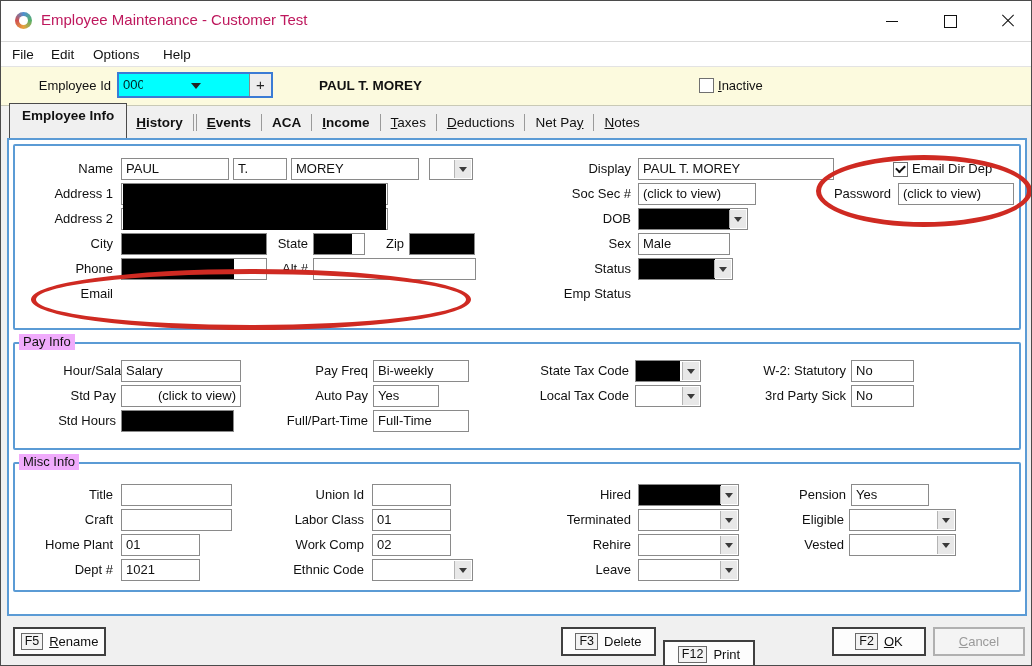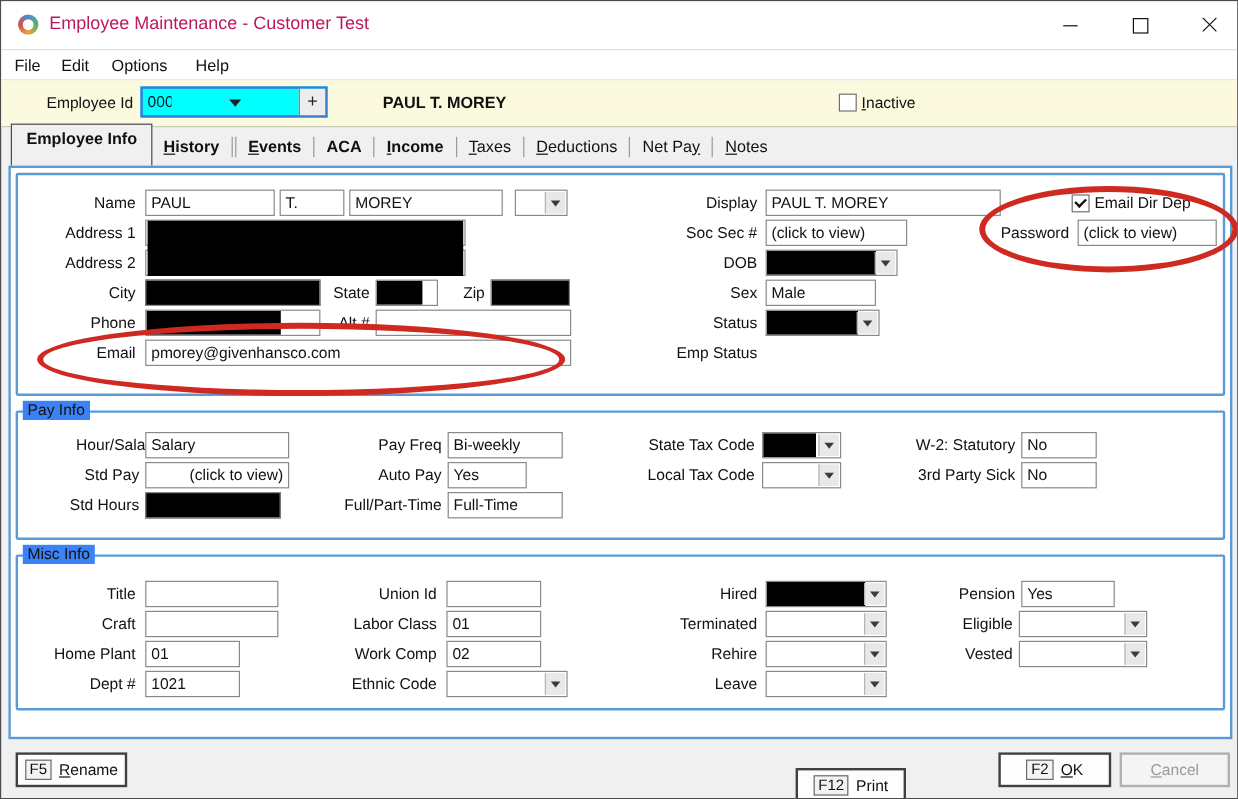--- a/index.html
+++ b/index.html
@@ -39,21 +39,21 @@
   
   .tabrow{position:absolute;left:8px;top:106px;height:31px;display:flex;align-items:center;}
   .tab{padding:4px 9px 5px 9px;white-space:nowrap;font-size:13.5px;}
   .tab.bold{font-weight:bold;}
   .tab.selected{border:1px solid #4a4a4a;background:#f0f0f0;padding:4px 12px 18px 12px;}
   .tabsep{width:1px;height:17px;background:#9a9a9a;margin:0 1px;}
   .ac{text-decoration:underline;}
   
   .panel{position:absolute;left:6px;top:137px;width:1020px;height:478px;box-sizing:border-box;background:#ffffff;border:2px solid #5b9bd5;}
   .groupbox{position:absolute;box-sizing:border-box;border:2px solid #5b9bd5;border-radius:2px;background:#fff;}
-  .grouplabel{position:absolute;background:#3b82f6;padding:0 4px;line-height:16px;z-index:3;}
+  .grouplabel{position:absolute;background:#f0abfc;padding:0 4px;line-height:16px;z-index:3;}
   
   .lb{position:absolute;height:22px;line-height:22px;text-align:right;white-space:nowrap;z-index:2;}
   .lb-left{text-align:left;}
   .fld{position:absolute;box-sizing:border-box;height:22px;border:1px solid #8a8a8a;background:#fff;
        line-height:20px;padding:0 4px;white-space:nowrap;overflow:hidden;z-index:2;}
   .fld.right{text-align:right;}
   .fld.blackfill{background:#000;}
   .combo{padding-right:20px;}
   .ar{position:absolute;top:1px;right:1px;bottom:1px;width:16px;background:#e8e8e8;border-left:1px solid #b4b4b4;}
   .ar::after{content:"";position:absolute;left:4px;top:7px;border:4px solid transparent;border-top:5px solid #3a3a3a;}
@@ -153,21 +153,20 @@
   <div class="fld blackfill" style="left:408px;top:232px;width:66px;"></div>
 
   <span class="lb" style="left:12px;top:257px;width:100px;">Phone</span>
   <div class="fld" style="left:120px;top:257px;width:146px;">
       <div class="redact-in" style="width:112px;"></div>
     </div>
   <span class="lb" style="left:265px;top:257px;width:42px;">Alt #</span>
   <div class="fld" style="left:312px;top:257px;width:163px;"></div>
 
   <span class="lb" style="left:12px;top:282px;width:100px;">Email</span>
-  <div class="fld" style="left:120px;top:282px;width:355px;">pmorey@givenhansco.com</div>
 
   <span class="lb" style="left:530px;top:157px;width:100px;">Display</span>
   <div class="fld" style="left:637px;top:157px;width:196px;">PAUL T. MOREY</div>
 
   <span class="lb" style="left:530px;top:182px;width:100px;">Soc Sec #</span>
   <div class="fld" style="left:637px;top:182px;width:118px;">(click to view)</div>
 
   <span class="lb" style="left:530px;top:207px;width:100px;">DOB</span>
   <div class="fld combo" style="left:637px;top:207px;width:110px;">
       <div class="redact-in" style="width:91px;"></div>
@@ -271,20 +270,24 @@
     </div>
   <span class="lb" style="left:743px;top:533px;width:100px;">Vested</span>
   <div class="fld combo" style="left:848px;top:533px;width:107px;">
       <div class="ar"></div>
     </div>
 
   <div class="btn" style="left:12px;top:626px;width:93px;">
     <span class="key">F5</span>
     <span><span></span><span class="ac">R</span><span>ename</span></span>
   </div>
+  <div class="btn" style="left:560px;top:626px;width:95px;">
+    <span class="key">F3</span>
+    <span><span>Delete</span><span class="ac"></span><span></span></span>
+  </div>
   <div class="btn" style="left:662px;top:626px;width:92px;margin-top:13px;">
     <span class="key">F12</span>
     <span><span>Print</span><span class="ac"></span><span></span></span>
   </div>
   <div class="btn" style="left:831px;top:626px;width:94px;">
     <span class="key">F2</span>
     <span><span></span><span class="ac">O</span><span>K</span></span>
   </div>
   <div class="btn disabled" style="left:932px;top:626px;width:92px;">
     <span><span></span><span class="ac">C</span><span>ancel</span></span>

